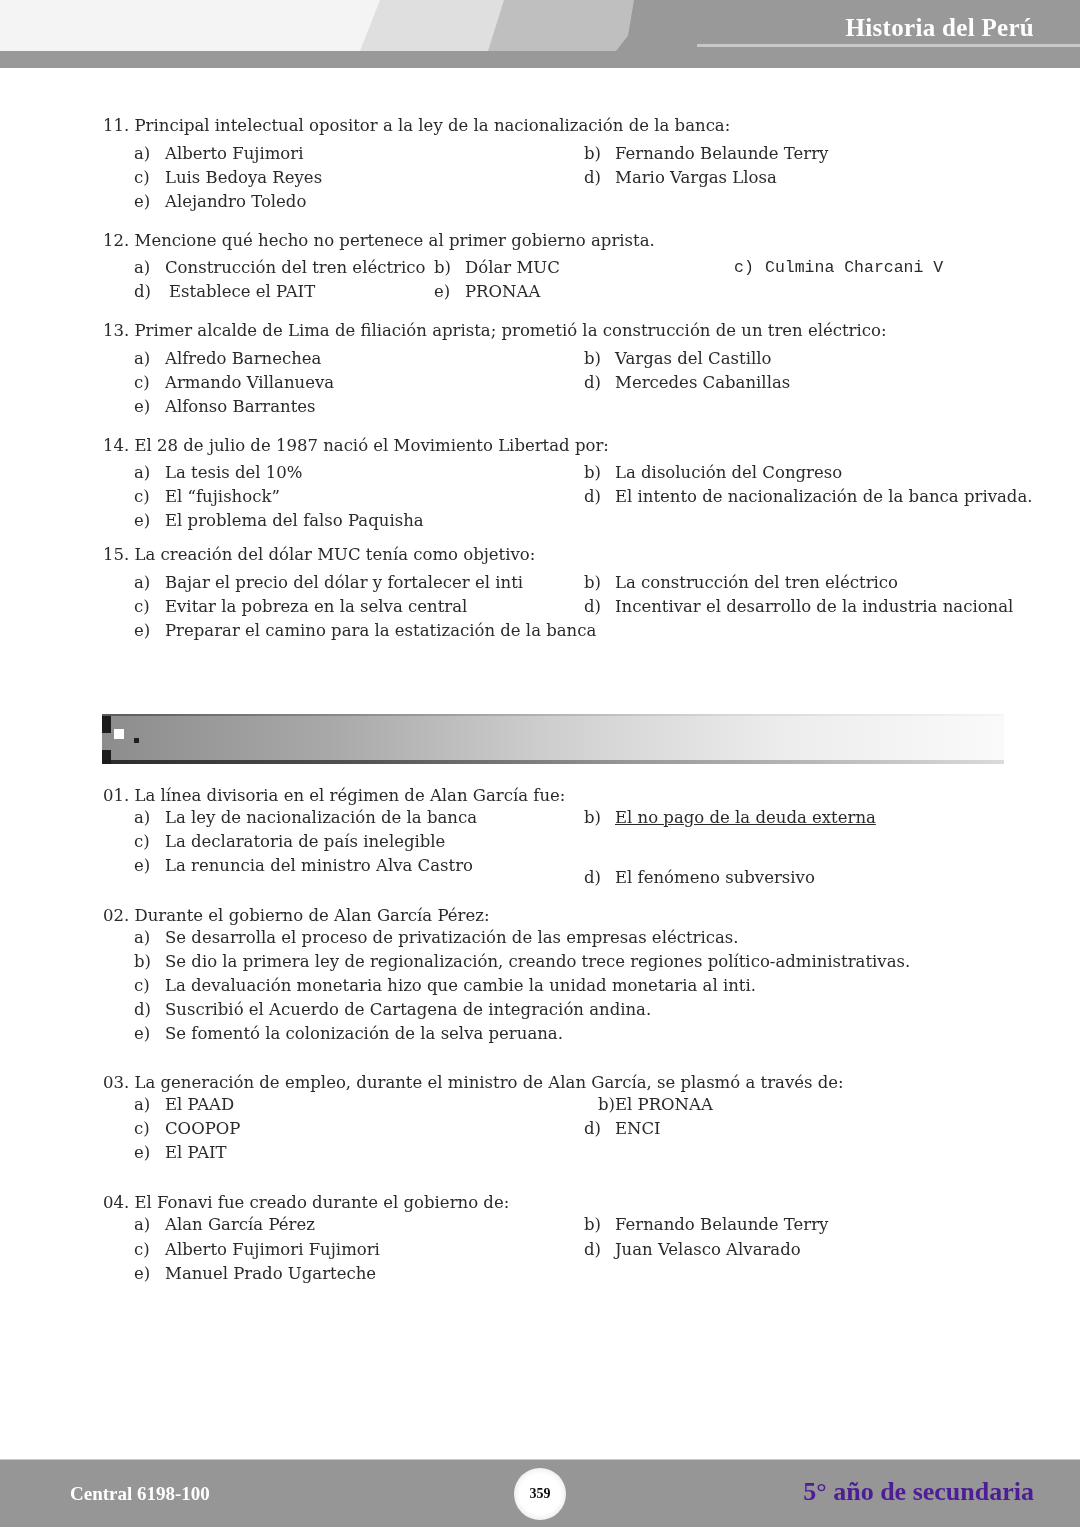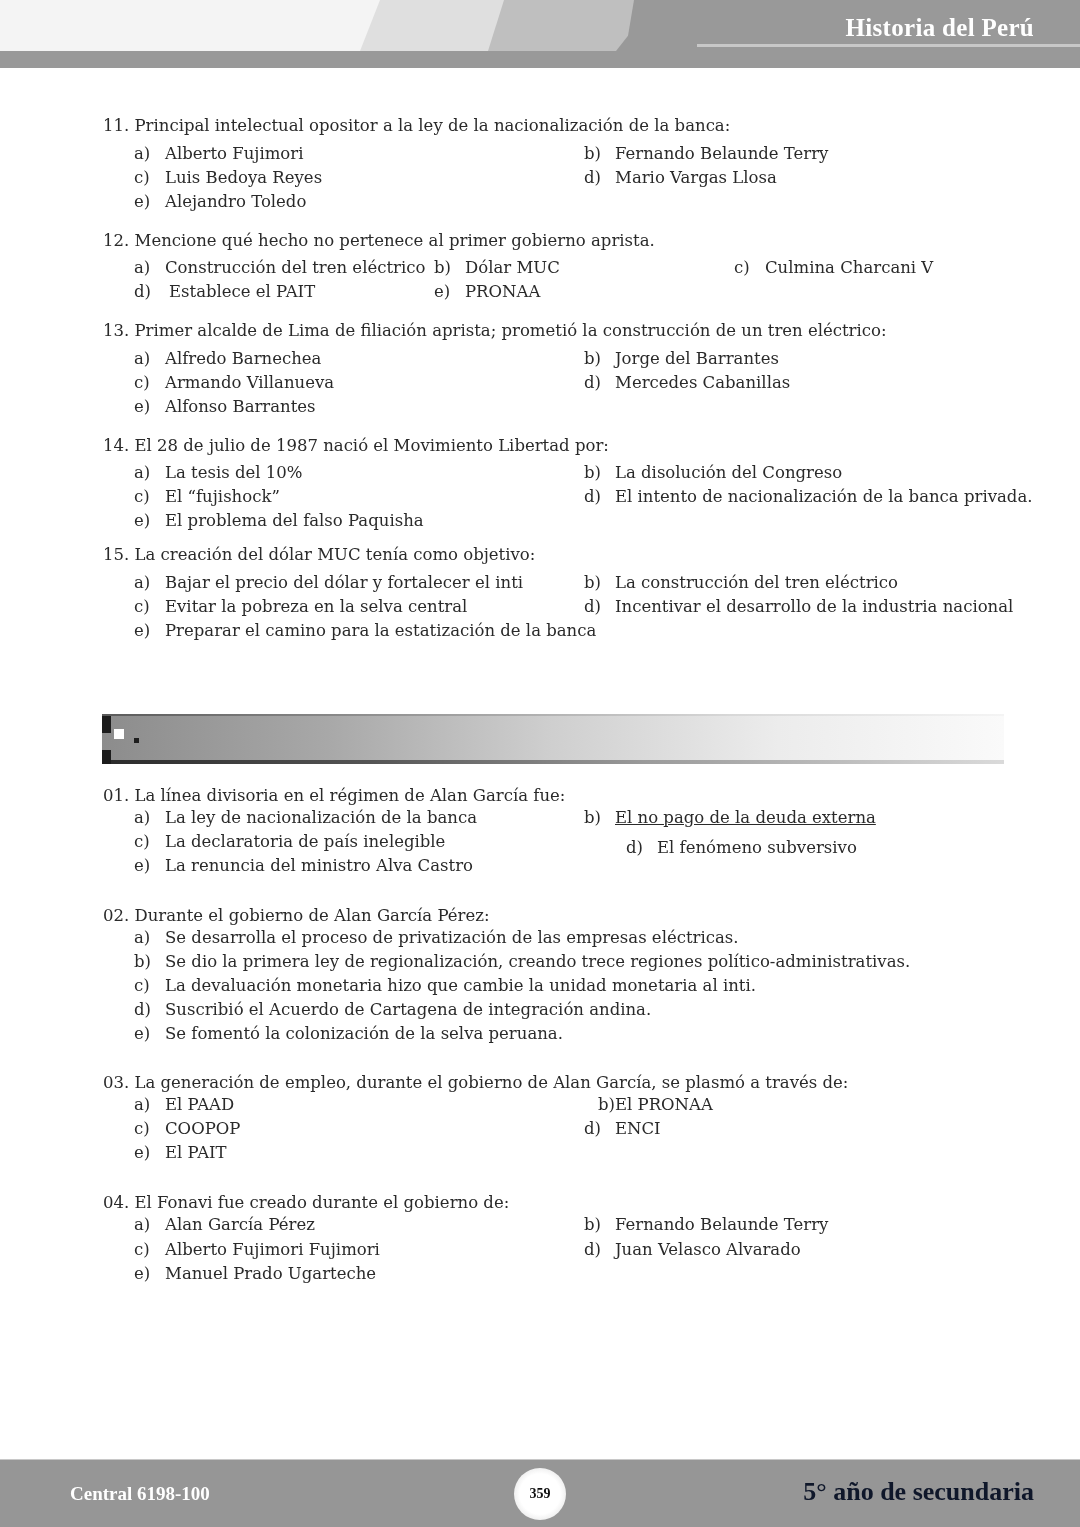--- a/index.html
+++ b/index.html
@@ -44,21 +44,21 @@
   .banner-title { position: absolute; left: 44px; top: 6px; font-family: "DejaVu Sans", sans-serif;
     font-size: 29px; color: #ffffff; letter-spacing: 0.2px;
     -webkit-text-stroke: 1.2px #1e1e1e; paint-order: stroke fill; }
 
   
   .footer { position: absolute; left: 0; top: 1460px; width: 1080px; height: 69px; background: #969696; }
   .footer-top { position: absolute; left: 0; top: 1459px; width: 1080px; height: 1px; background: #c8c8c8; }
   .foot-left { position: absolute; left: 70px; top: 23px; font-family: "Liberation Serif", serif;
     font-weight: bold; font-size: 19px; color: #ffffff; }
   .foot-right { position: absolute; right: 46px; top: 17px; font-family: "Liberation Serif", serif;
-    font-weight: bold; font-size: 26px; color: #0f172a; }
+    font-weight: bold; font-size: 26px; color: #4c1d95; }
   .foot-badge { position: absolute; left: 514px; top: 8px; width: 52px; height: 52px; border-radius: 50%;
     background: radial-gradient(circle, #ffffff 55%, #ececec 75%, #d4d4d4 100%);
     display: flex; align-items: center; justify-content: center; }
   .foot-badge span { font-family: "Liberation Serif", serif; font-weight: bold; font-size: 14px; color: #111; }
 </style>
 </head>
 <body>
 
 <div class="header">
   <div class="hdr-base"></div>
@@ -79,29 +79,29 @@
   <div class="opt" style="left:584px;top:144px;"><span class="lbl">b)</span><span>Fernando Belaunde Terry</span></div>
   <div class="opt" style="left:134px;top:168px;"><span class="lbl">c)</span><span>Luis Bedoya Reyes</span></div>
   <div class="opt" style="left:584px;top:168px;"><span class="lbl">d)</span><span>Mario Vargas Llosa</span></div>
   <div class="opt" style="left:134px;top:192px;"><span class="lbl">e)</span><span>Alejandro Toledo</span></div>
 
   <div class="q" style="top:229px;">
     <div class="q-stem"><span>12.</span> <span>Mencione qué hecho no pertenece al primer gobierno aprista.</span></div>
   </div>
   <div class="opt" style="left:134px;top:258px;"><span class="lbl">a)</span><span>Construcción del tren eléctrico</span></div>
   <div class="opt" style="left:434px;top:258px;"><span class="lbl">b)</span><span>Dólar MUC</span></div>
-  <div class="opt" style="left:734px;top:258px;"><span class="lbl">c)</span><span>Culmina Charcani V</span></div>
+  <div class="opt" style="left:734px;top:258px;font-family:Liberation Mono, monospace;"><span class="lbl">c)</span><span>Culmina Charcani V</span></div>
   <div class="opt" style="left:134px;top:282px;"><span class="lbl" style="width:35px;">d)</span><span>Establece el PAIT</span></div>
   <div class="opt" style="left:434px;top:282px;"><span class="lbl">e)</span><span>PRONAA</span></div>
 
   <div class="q" style="top:319px;">
     <div class="q-stem"><span>13.</span> <span>Primer alcalde de Lima de filiación aprista; prometió la construcción de un tren eléctrico:</span></div>
   </div>
   <div class="opt" style="left:134px;top:349px;"><span class="lbl">a)</span><span>Alfredo Barnechea</span></div>
-  <div class="opt" style="left:584px;top:349px;"><span class="lbl">b)</span><span>Jorge del Barrantes</span></div>
+  <div class="opt" style="left:584px;top:349px;"><span class="lbl">b)</span><span>Vargas del Castillo</span></div>
   <div class="opt" style="left:134px;top:373px;"><span class="lbl">c)</span><span>Armando Villanueva</span></div>
   <div class="opt" style="left:584px;top:373px;"><span class="lbl">d)</span><span>Mercedes Cabanillas</span></div>
   <div class="opt" style="left:134px;top:397px;"><span class="lbl">e)</span><span>Alfonso Barrantes</span></div>
 
   <div class="q" style="top:434px;">
     <div class="q-stem"><span>14.</span> <span>El 28 de julio de 1987 nació el Movimiento Libertad por:</span></div>
   </div>
   <div class="opt" style="left:134px;top:463px;"><span class="lbl">a)</span><span>La tesis del 10%</span></div>
   <div class="opt" style="left:584px;top:463px;"><span class="lbl">b)</span><span>La disolución del Congreso</span></div>
   <div class="opt" style="left:134px;top:487px;"><span class="lbl">c)</span><span>El “fujishock”</span></div>
@@ -126,34 +126,34 @@
     <div class="banner-sq-white"></div>
     <div class="banner-sq-dark"></div>
   </div>
 
   <div class="q" style="top:784px;">
     <div class="q-stem"><span>01.</span> <span>La línea divisoria en el régimen de Alan García fue:</span></div>
   </div>
   <div class="opt" style="left:134px;top:808px;"><span class="lbl">a)</span><span>La ley de nacionalización de la banca</span></div>
   <div class="opt" style="left:584px;top:808px;text-decoration:underline;"><span class="lbl">b)</span><span>El no pago de la deuda externa</span></div>
   <div class="opt" style="left:134px;top:832px;"><span class="lbl">c)</span><span>La declaratoria de país inelegible</span></div>
-  <div class="opt" style="left:584px;top:838px;margin-left:42px;"><span class="lbl">d)</span><span>El fenómeno subversivo</span></div>
+  <div class="opt" style="left:584px;top:868px;"><span class="lbl">d)</span><span>El fenómeno subversivo</span></div>
   <div class="opt" style="left:134px;top:856px;"><span class="lbl">e)</span><span>La renuncia del ministro Alva Castro</span></div>
 
   <div class="q" style="top:904px;">
     <div class="q-stem"><span>02.</span> <span>Durante el gobierno de Alan García Pérez:</span></div>
   </div>
   <div class="opt" style="left:134px;top:928px;"><span class="lbl">a)</span><span>Se desarrolla el proceso de privatización de las empresas eléctricas.</span></div>
   <div class="opt" style="left:134px;top:952px;"><span class="lbl">b)</span><span>Se dio la primera ley de regionalización, creando trece regiones político-administrativas.</span></div>
   <div class="opt" style="left:134px;top:976px;"><span class="lbl">c)</span><span>La devaluación monetaria hizo que cambie la unidad monetaria al inti.</span></div>
   <div class="opt" style="left:134px;top:1000px;"><span class="lbl">d)</span><span>Suscribió el Acuerdo de Cartagena de integración andina.</span></div>
   <div class="opt" style="left:134px;top:1024px;"><span class="lbl">e)</span><span>Se fomentó la colonización de la selva peruana.</span></div>
 
   <div class="q" style="top:1071px;">
-    <div class="q-stem"><span>03.</span> <span>La generación de empleo, durante el gobierno de Alan García, se plasmó a través de:</span></div>
+    <div class="q-stem"><span>03.</span> <span>La generación de empleo, durante el ministro de Alan García, se plasmó a través de:</span></div>
   </div>
   <div class="opt" style="left:134px;top:1095px;"><span class="lbl">a)</span><span>El PAAD</span></div>
   <div class="opt" style="left:584px;top:1095px;text-align:right;"><span class="lbl">b)</span><span>El PRONAA</span></div>
   <div class="opt" style="left:134px;top:1119px;"><span class="lbl">c)</span><span>COOPOP</span></div>
   <div class="opt" style="left:584px;top:1119px;"><span class="lbl">d)</span><span>ENCI</span></div>
   <div class="opt" style="left:134px;top:1143px;"><span class="lbl">e)</span><span>El PAIT</span></div>
 
   <div class="q" style="top:1191px;">
     <div class="q-stem"><span>04.</span> <span>El Fonavi fue creado durante el gobierno de:</span></div>
   </div>

